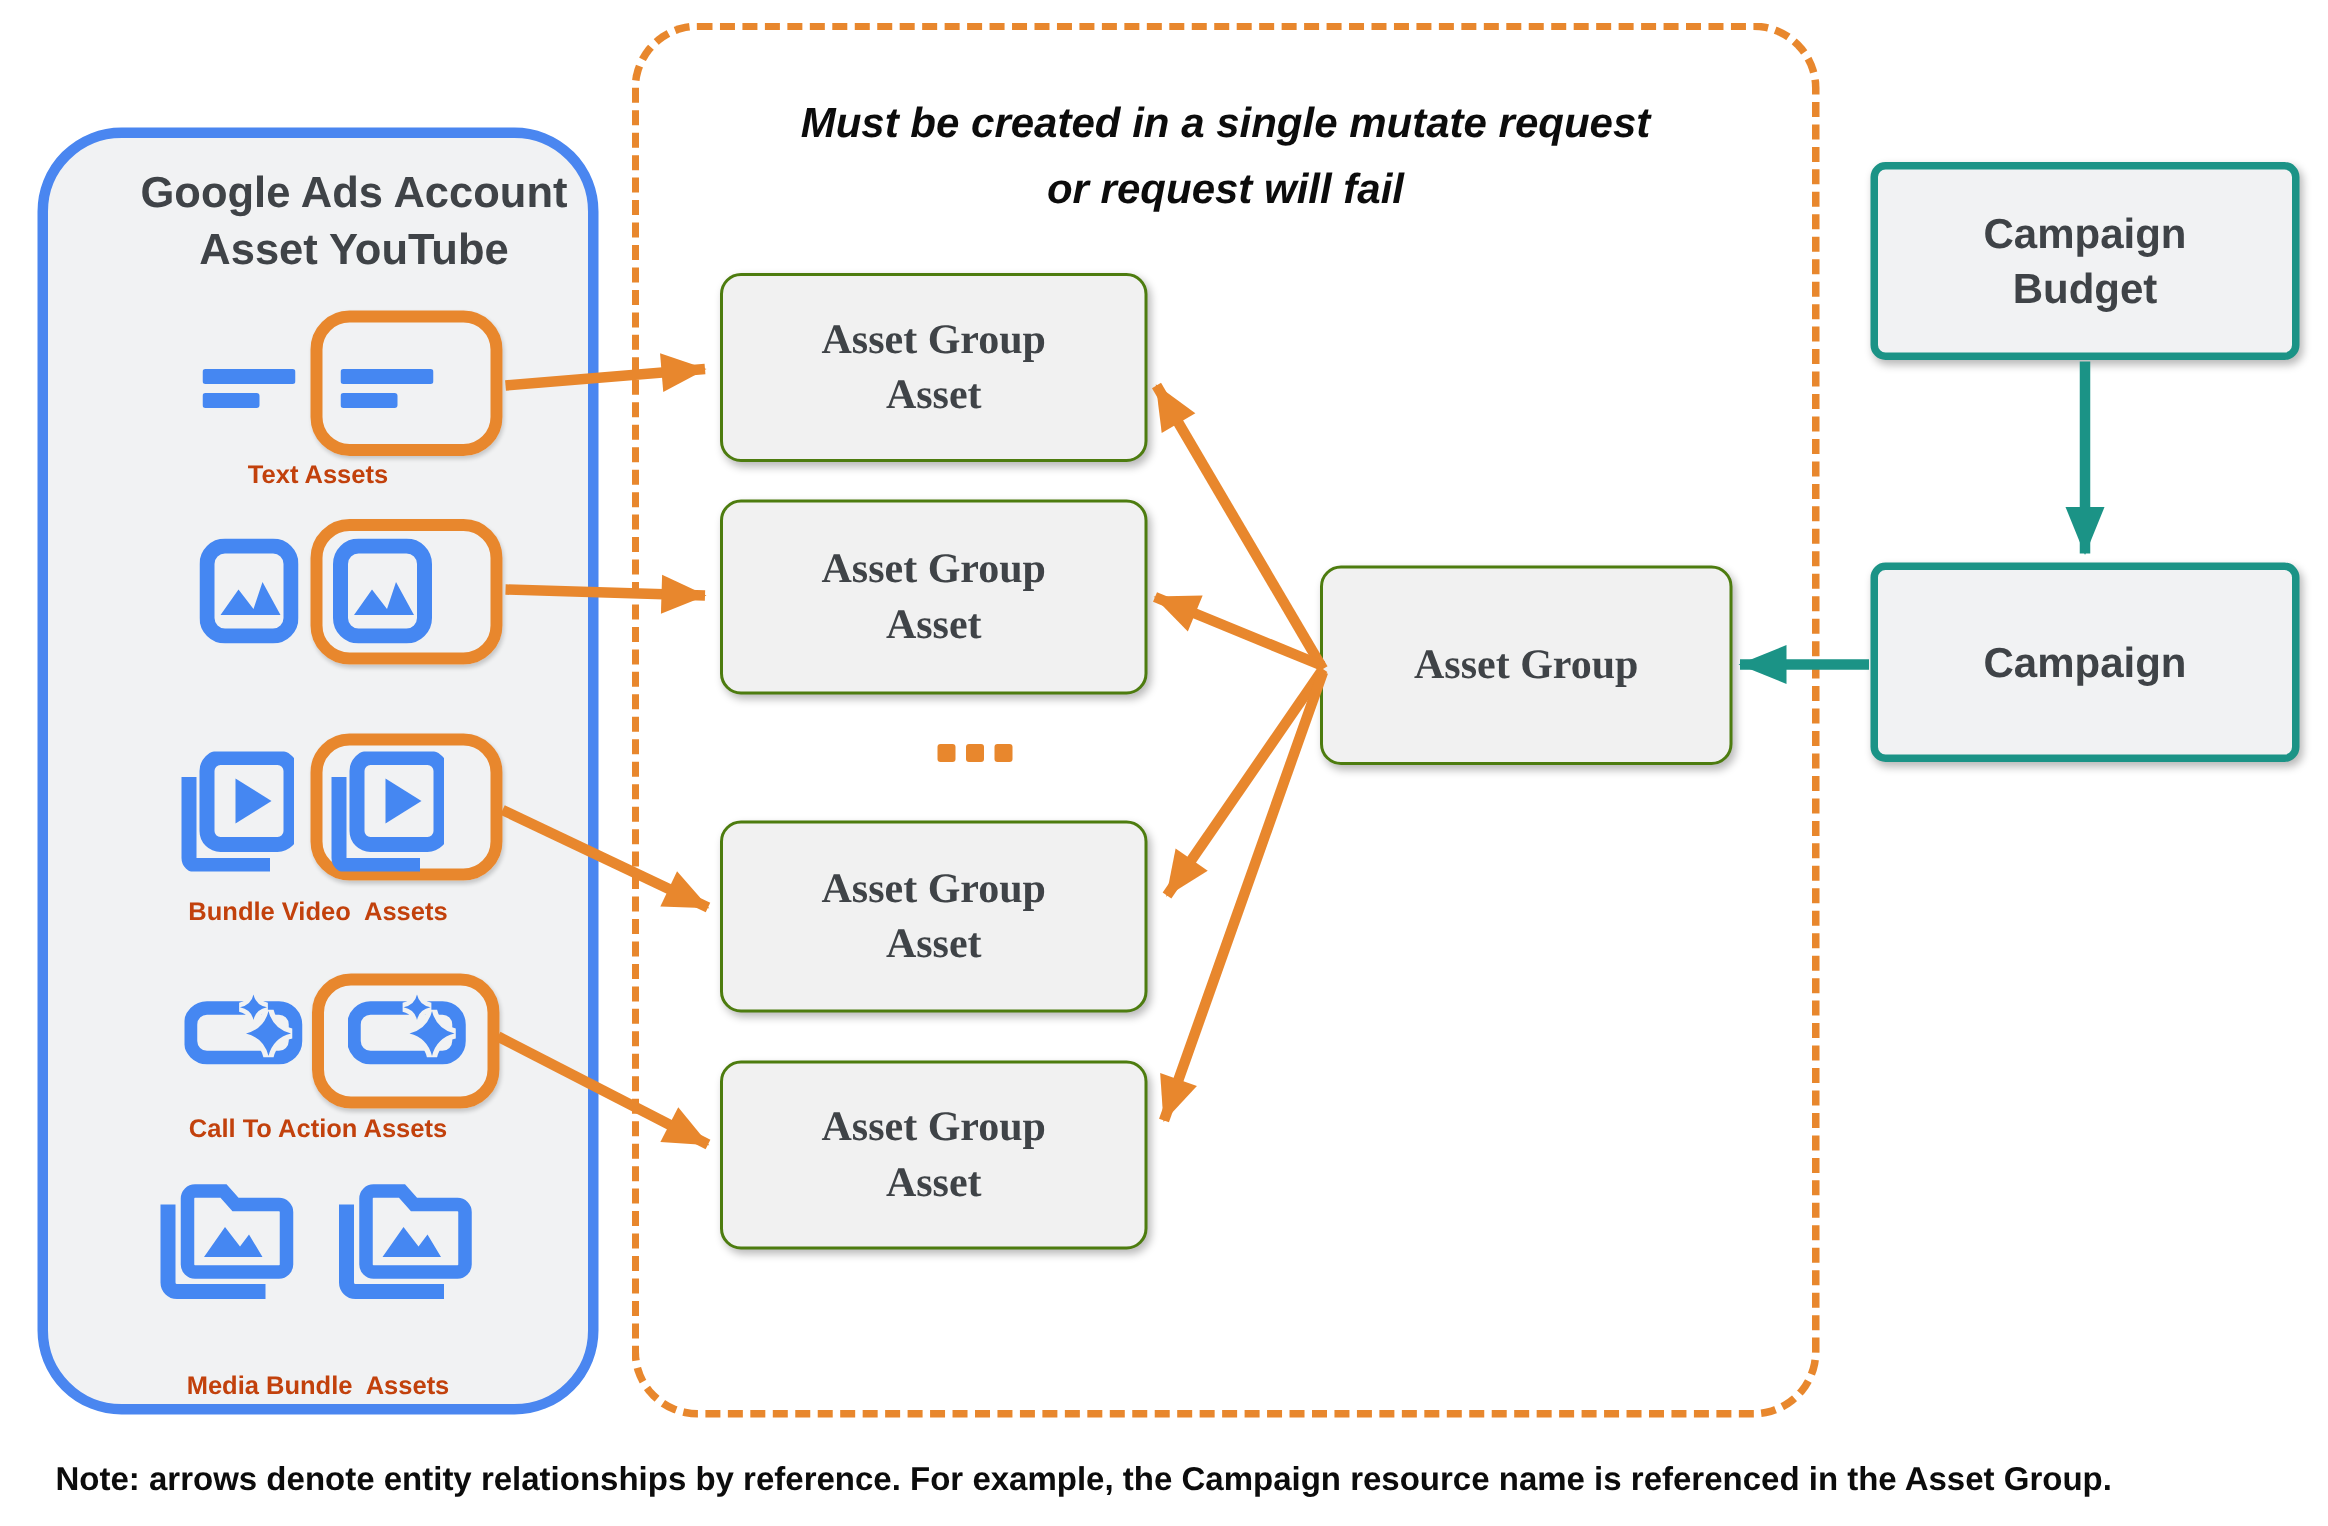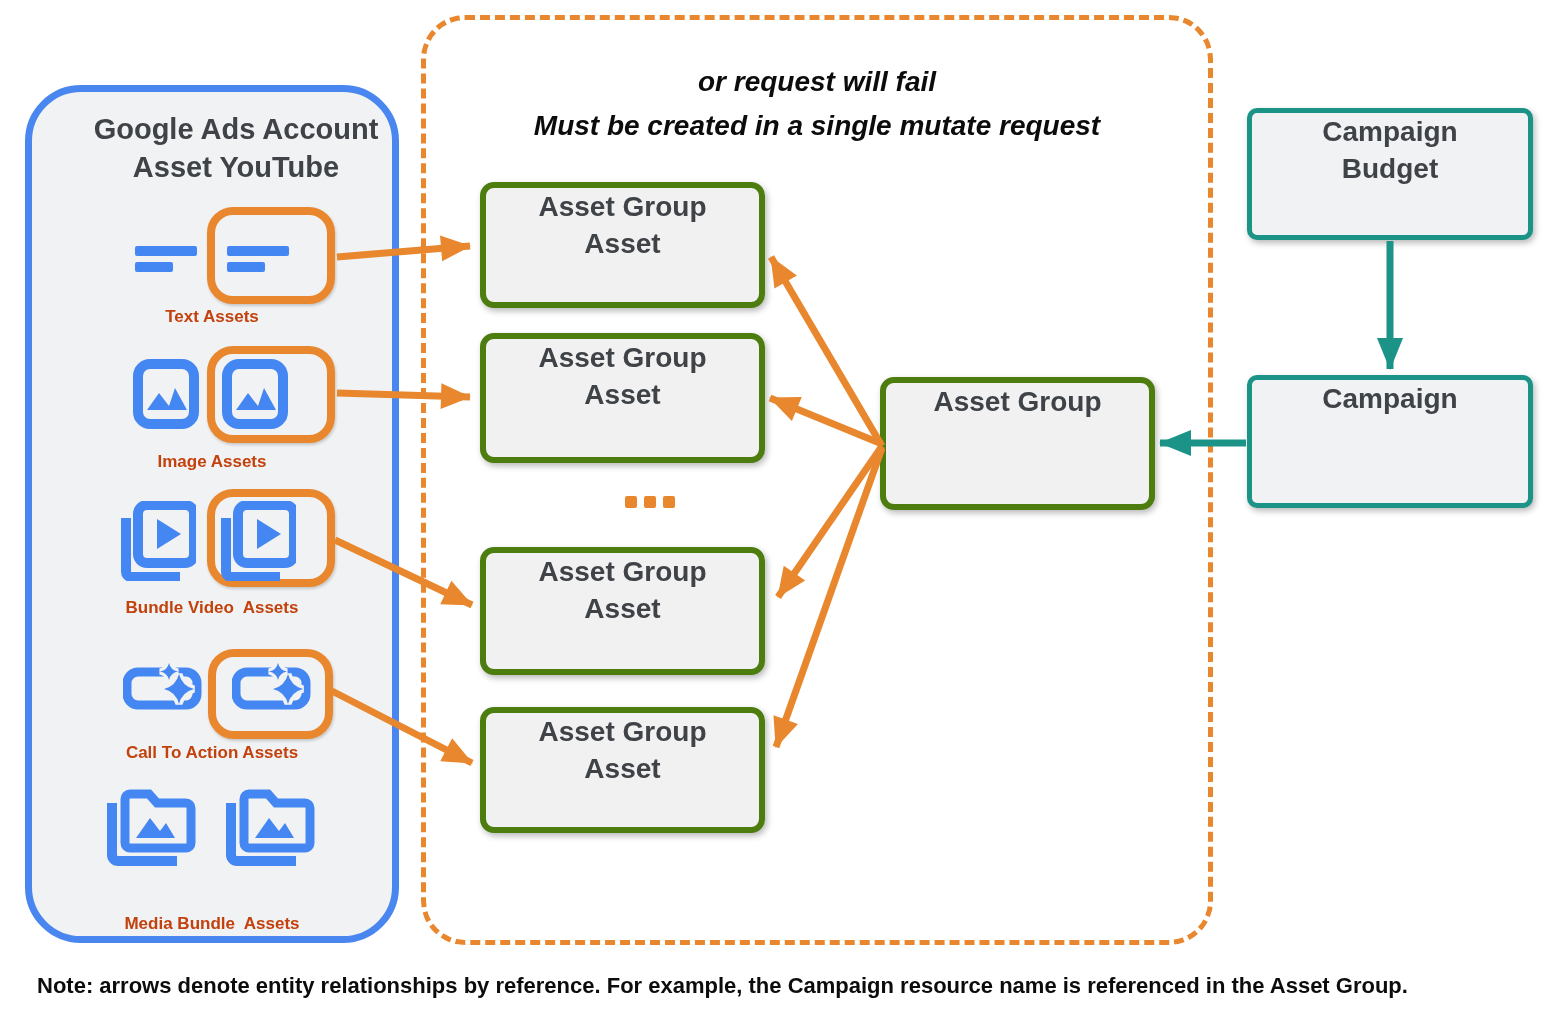--- a/index.html
+++ b/index.html
@@ -12,25 +12,25 @@
     position:absolute; left:25px; top:85px; width:374px; height:858px;
     border:7px solid #4a86f0; border-radius:56px; background:#f1f2f3;
   }
   .dashed-box {
     position:absolute; left:421px; top:15px; width:792px; height:930px;
     border:5px dashed #e8872d; border-radius:44px; background:#ffffff;
   }
 
   
   .node {
-    position:absolute; display:flex; flex-direction:column; align-items:center; 
+    position:absolute; display:flex; flex-direction:column; align-items:center; justify-content:center;
     background:#f1f1f1; text-align:center; font-weight:bold; color:#3f4347;
     box-shadow:2px 3px 6px rgba(0,0,0,.28);
   }
-  .node.orange { border:6px solid #4d7c0f; border-radius:14px; font-size:28px; line-height:37px; }
+  .node.orange { border:2px solid #4d7c0f; border-radius:14px; font-size:28px; line-height:37px;font-family:Liberation Serif, serif; }
   .node.teal   { border:5px solid #1b9386; border-radius:10px; font-size:28px; line-height:37px; background:#f1f2f3; }
 
   .aga-box { left:54px; width:285px; }
 
   
   .lib-title {
     position:absolute; top:18px; left:0; width:100%; text-align:center;
     font-size:29px; font-weight:bold; color:#3f4347; line-height:38px;margin-left:24px;
   }
   .mutate-title {
@@ -86,21 +86,20 @@
 
     <svg class="icon" style="left:101px;top:267px" width="66" height="70" viewBox="0 0 66 70">
       <rect x="5" y="5" width="56" height="60" rx="12" fill="none" stroke="#4587f2" stroke-width="10"></rect>
       <path d="M14,51 L26,34 L36,47 L42,29 L54,51 Z" fill="#4587f2"></path>
     </svg>
     <div class="orange-outline" style="left:175px;top:254px;width:128px;height:97px"></div>
     <svg class="icon" style="left:190px;top:267px" width="66" height="70" viewBox="0 0 66 70">
       <rect x="5" y="5" width="56" height="60" rx="12" fill="none" stroke="#4587f2" stroke-width="10"></rect>
       <path d="M14,51 L26,34 L36,47 L42,29 L54,51 Z" fill="#4587f2"></path>
     </svg>
-    <div class="asset-label" style="top:360px">Image Assets</div>
 
     <svg class="icon" style="left:86px;top:409px" width="78" height="80" viewBox="0 0 78 80">
       <path d="M8,17 V71 a5,5 0 0 0 5,5 H62" fill="none" stroke="#4587f2" stroke-width="10"></path>
       <rect x="20" y="4" width="56" height="58" rx="9" fill="none" stroke="#4587f2" stroke-width="10"></rect>
       <path d="M39,18 L63,33 L39,48 Z" fill="#4587f2"></path>
     </svg>
     <div class="orange-outline" style="left:175px;top:397px;width:128px;height:98px"></div>
     <svg class="icon" style="left:186px;top:409px" width="78" height="80" viewBox="0 0 78 80">
       <path d="M8,17 V71 a5,5 0 0 0 5,5 H62" fill="none" stroke="#4587f2" stroke-width="10"></path>
       <rect x="20" y="4" width="56" height="58" rx="9" fill="none" stroke="#4587f2" stroke-width="10"></rect>
@@ -129,22 +128,22 @@
     <svg class="icon" style="left:190px;top:694px" width="94" height="80" viewBox="0 0 94 80">
       <path d="M9,17 V69 a6,6 0 0 0 6,6 H74" fill="none" stroke="#4587f2" stroke-width="10"></path>
       <path d="M27,8 h19 l8,9 h29 a5,5 0 0 1 5,5 v35 a5,5 0 0 1 -5,5 H27 a5,5 0 0 1 -5,-5 V13 a5,5 0 0 1 5,-5 z" fill="none" stroke="#4587f2" stroke-width="9"></path>
       <path d="M33,52 L47,32 L57,45 L63,37 L72,52 Z" fill="#4587f2"></path>
     </svg>
     <div class="asset-label" style="top:822px">Media Bundle  Assets</div>
   </div>
 
   <div class="dashed-box">
     <div class="mutate-title">
+      <div>Must be created in a single mutate request</div>
       <div>or request will fail</div>
-      <div>Must be created in a single mutate request</div>
     </div>
 
     <div class="node orange aga-box" style="top:162px;height:126px">
       <div>Asset Group</div>
       <div>Asset</div>
     </div>
     <div class="node orange aga-box" style="top:313px;height:130px">
       <div>Asset Group</div>
       <div>Asset</div>
     </div>

